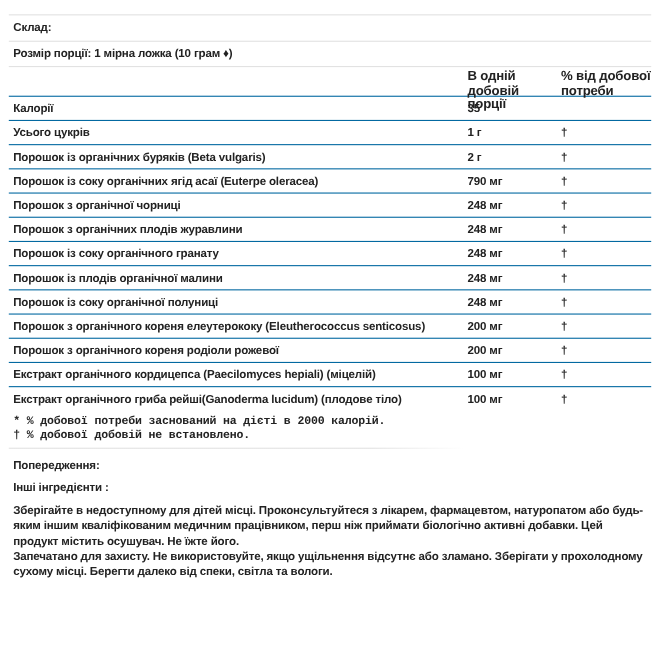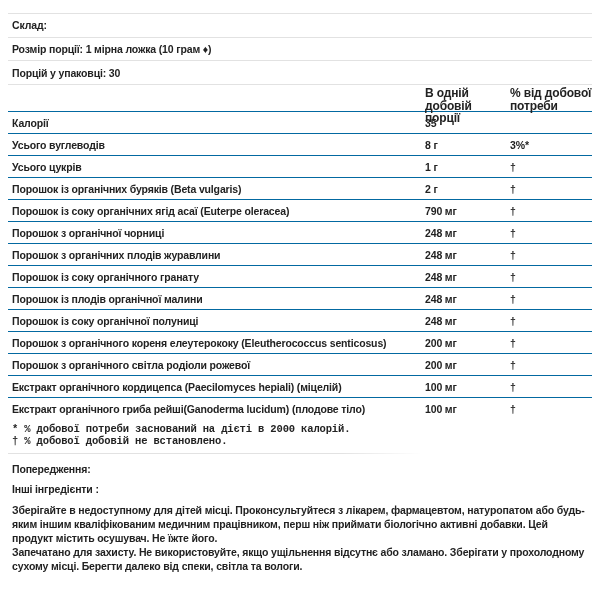--- a/index.html
+++ b/index.html
@@ -79,39 +79,33 @@
   }
   .warnings p { margin: 0; }
 </style>
 </head>
 <body>
 
 <div class="label">
 
   <div class="info-row">Склад:</div>
   <div class="info-row">Розмір порції: 1 мірна ложка (10 грам ♦)</div>
-  <div class="info-row">Порцій у упаковці: 30</div>
 
   <div class="grid-row header-row">
     <div class="header-cell"></div>
     <div class="header-cell">В одній добовій
 порції</div>
     <div class="header-cell">% від добової
 потреби</div>
   </div>
 
   <div class="grid-row data-row">
     <div class="cell-name">Калорії</div>
     <div>35</div>
     <div></div>
-  </div>
-  <div class="grid-row data-row">
-    <div class="cell-name">Усього вуглеводів</div>
-    <div>8 г</div>
-    <div>3%*</div>
   </div>
   <div class="grid-row data-row">
     <div class="cell-name">Усього цукрів</div>
     <div>1 г</div>
     <div>†</div>
   </div>
   <div class="grid-row data-row">
     <div class="cell-name">Порошок із органічних буряків (Beta vulgaris)</div>
     <div>2 г</div>
     <div>†</div>
@@ -145,21 +139,21 @@
     <div class="cell-name">Порошок із соку органічної полуниці</div>
     <div>248 мг</div>
     <div>†</div>
   </div>
   <div class="grid-row data-row">
     <div class="cell-name">Порошок з органічного кореня елеутерококу (Eleutherococcus senticosus)</div>
     <div>200 мг</div>
     <div>†</div>
   </div>
   <div class="grid-row data-row">
-    <div class="cell-name">Порошок з органічного світла родіоли рожевої</div>
+    <div class="cell-name">Порошок з органічного кореня родіоли рожевої</div>
     <div>200 мг</div>
     <div>†</div>
   </div>
   <div class="grid-row data-row">
     <div class="cell-name">Екстракт органічного кордицепса (Paecilomyces hepiali) (міцелій)</div>
     <div>100 мг</div>
     <div>†</div>
   </div>
   <div class="grid-row data-row">
     <div class="cell-name">Екстракт органічного гриба рейші(Ganoderma lucidum) (плодове тіло)</div>

